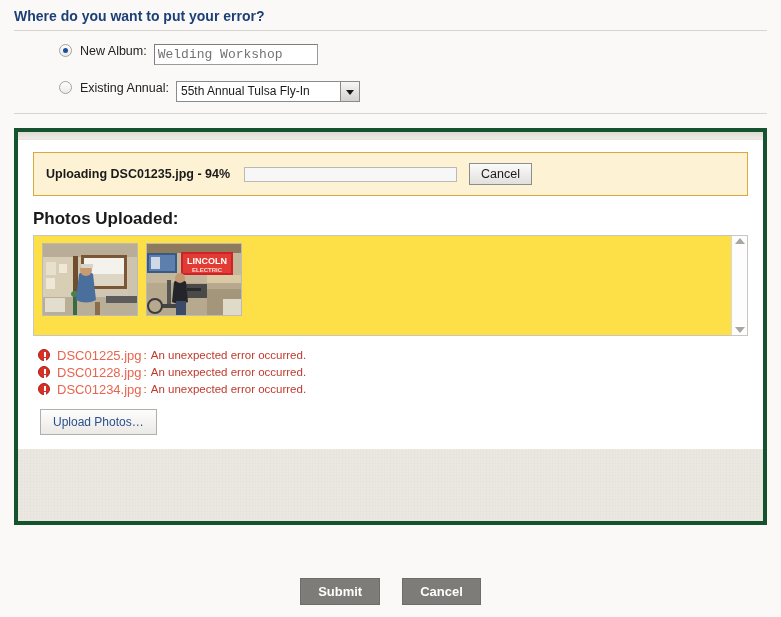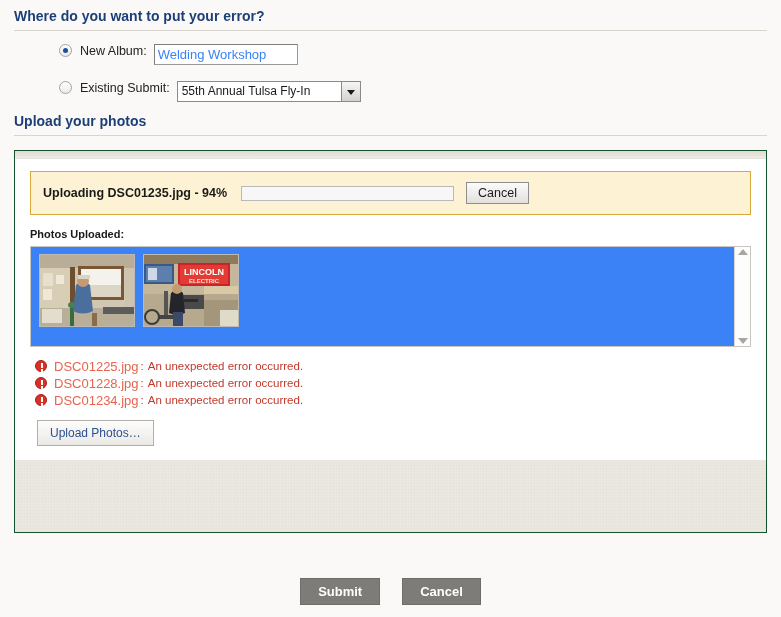--- a/index.html
+++ b/index.html
@@ -59,29 +59,29 @@
     border-radius: 50%;
     background: #1d4f9e;
   }
   .album-label {
     font-size: 12.5px;
     color: #222;
     margin-right: 7px;
     white-space: nowrap;
   }
   .text-input {
-    width: 144px;
+    width: 164px;
     height: 21px;
     border: 1px solid #9a9a9a;
     border-top-color: #7d7d7d;
     border-left-color: #7d7d7d;
     background: #fff;
-    font-family: Liberation Sans, sans-serif;
+    font-family: Liberation Mono, monospace;
     font-size: 13px;
-    color: #3b82f6;
+    color: #737373;
     padding: 0 3px;
     line-height: 19px;
   }
   .select-wrap {
     display: inline-flex;
     align-items: stretch;
     height: 21px;
     border: 1px solid #8a8a8a;
     background: #fff;
     width: 184px;
@@ -108,21 +108,21 @@
     left: 50%; top: 50%;
     margin-left: -4px; margin-top: -2px;
     border-left: 4px solid transparent;
     border-right: 4px solid transparent;
     border-top: 5px solid #1a1a1a;
   }
 
   
   .upload-panel {
     margin: 14px 14px 16px 14px;
-    border: 1px solid #14532d;
+    border: 4px solid #14532d;
     background: #ffffff;
   }
   .panel-topstrip {
     height: 8px;
     background: linear-gradient(#dedbd5, #eeebe6);
     border-bottom: 1px solid #e6e3dd;
   }
   .panel-body {
     background: #fff;
     padding: 12px 15px 0 15px;
@@ -163,28 +163,28 @@
     color: #1a1a1a;
     background: linear-gradient(#fbfbfb, #e2e0dc);
     border: 1px solid #8d8d8d;
     padding: 3px 11px;
     line-height: 14px;
     white-space: nowrap;
   }
 
   
   .photos-heading {
-    font-size: 11px;
+    font-size: 17px;
     font-weight: bold;
     color: #1a1a1a;
     margin: 13px 0 6px 0;
   }
   .photos-box {
     border: 1px solid #c9c6c0;
-    background: #3b82f6;
+    background: #fde047;
     height: 101px;
     display: flex;
     position: relative;
   }
   .photos-inner {
     flex: 1 1 auto;
     padding: 7px 0 0 8px;
     display: flex;
     gap: 8px;
     overflow: hidden;
@@ -302,30 +302,29 @@
   <div class="album-rows">
 
     <div class="album-row">
       <span class="radio checked"></span>
       <span class="album-label">New Album:</span>
       <input class="text-input" type="text" value="Welding Workshop" style="">
     </div>
 
     <div class="album-row second">
       <span class="radio"></span>
-      <span class="album-label">Existing Submit:</span>
+      <span class="album-label">Existing Annual:</span>
       <span class="select-wrap">
         <span class="select-value">55th Annual Tulsa Fly-In</span>
         <span class="select-arrow"></span>
       </span>
     </div>
 
   </div>
 
-  <div class="section-heading">Upload your photos</div>
   <div class="rule"></div>
 
   <div class="upload-panel">
     <div class="panel-topstrip"></div>
 
     <div class="panel-body">
 
       
       <div class="progress-strip">
         <span class="progress-label">Uploading DSC01235.jpg - 94%</span>

